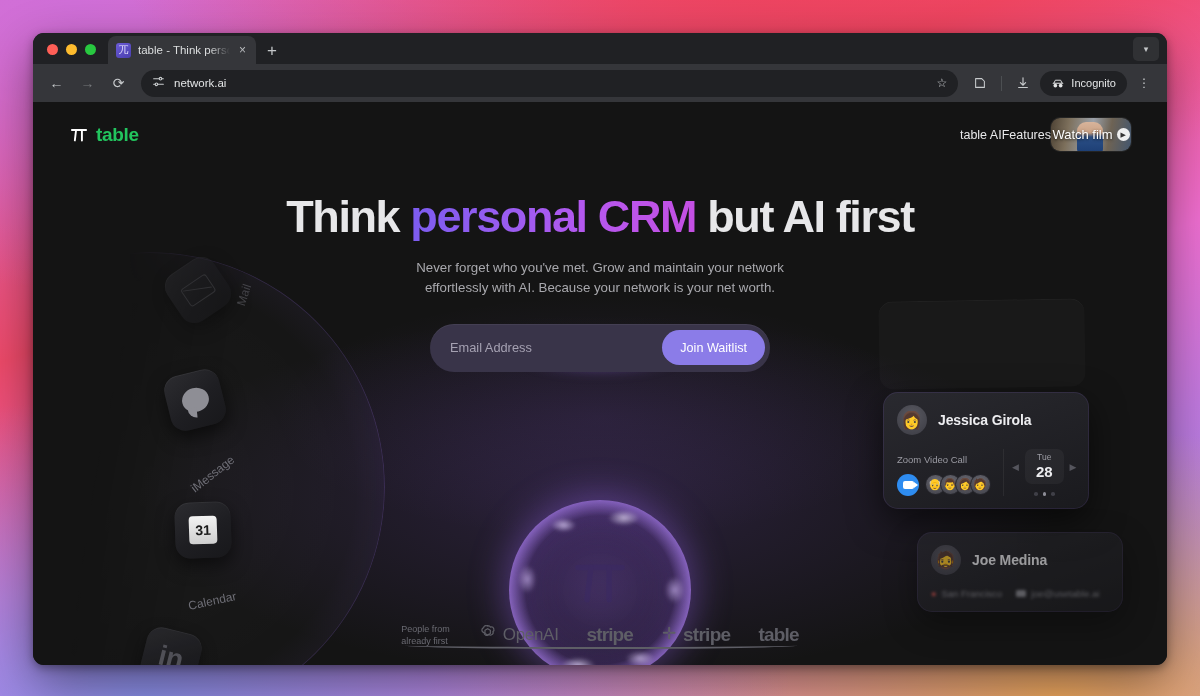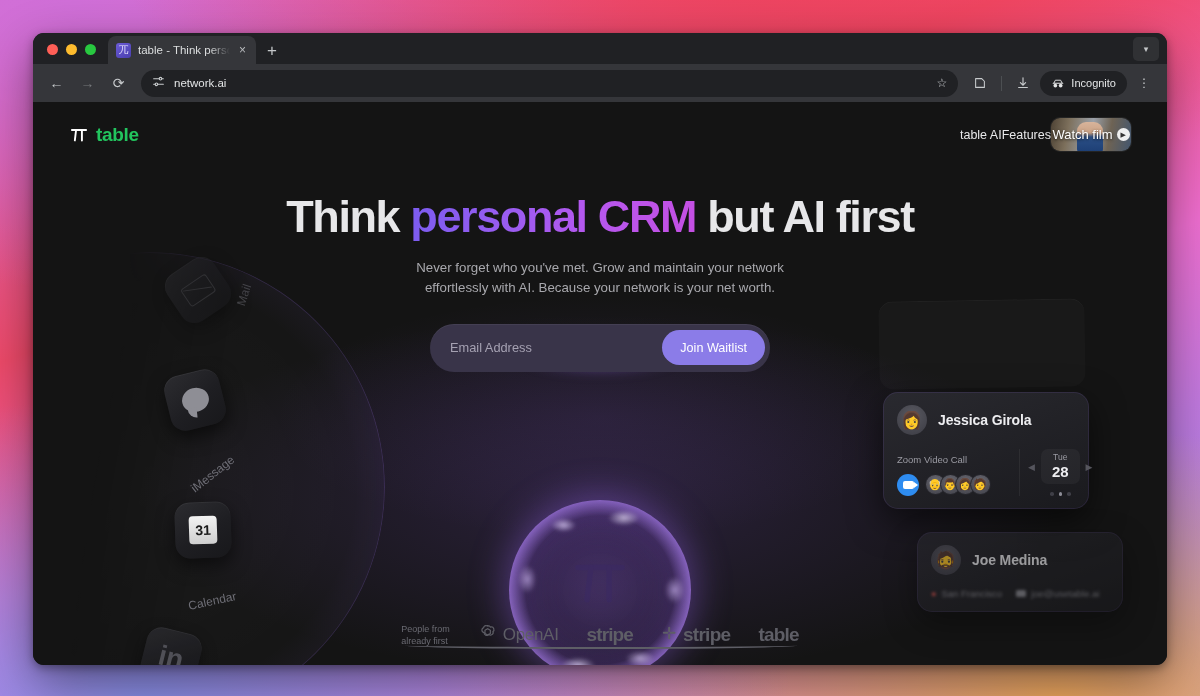--- a/index.html
+++ b/index.html
@@ -292,21 +292,21 @@
   .card-jessica { right: 78px; top: 290px; width: 206px; }
   .card-joe { right: 44px; top: 430px; width: 206px; opacity: .62; }
   .card-head { display: flex; align-items: center; gap: 11px; }
   .avatar {
     width: 30px; height: 30px; border-radius: 50%; flex: none;
     display: flex; align-items: center; justify-content: center;
     font-size: 17px; line-height: 1;
     background: radial-gradient(circle at 50% 36%, #5a5a62 0%, #3a3a42 100%);
   }
   .card-name { font-size: 14px; font-weight: bold; color: #ededf0; letter-spacing: -0.1px; }
-  .card-body { display: flex; align-items: flex-end; gap: 28px; margin-top: 14px; }
+  .card-body { display: flex; align-items: flex-end; gap: 12px; margin-top: 14px; }
   .call-col { flex: 1; }
   .call-title { font-size: 9.5px; color: #9b9ba3; margin-bottom: 9px; }
   .call-row { display: flex; align-items: center; gap: 6px; }
   .zoom-btn {
     width: 22px; height: 22px; border-radius: 50%; background: #2e8cf0; flex: none;
     display: flex; align-items: center; justify-content: center;
   }
   .zoom-cam { width: 11px; height: 8px; background: #fff; border-radius: 2px; position: relative; }
   .zoom-cam::after {
     content: ""; position: absolute; right: -4px; top: 1px;

